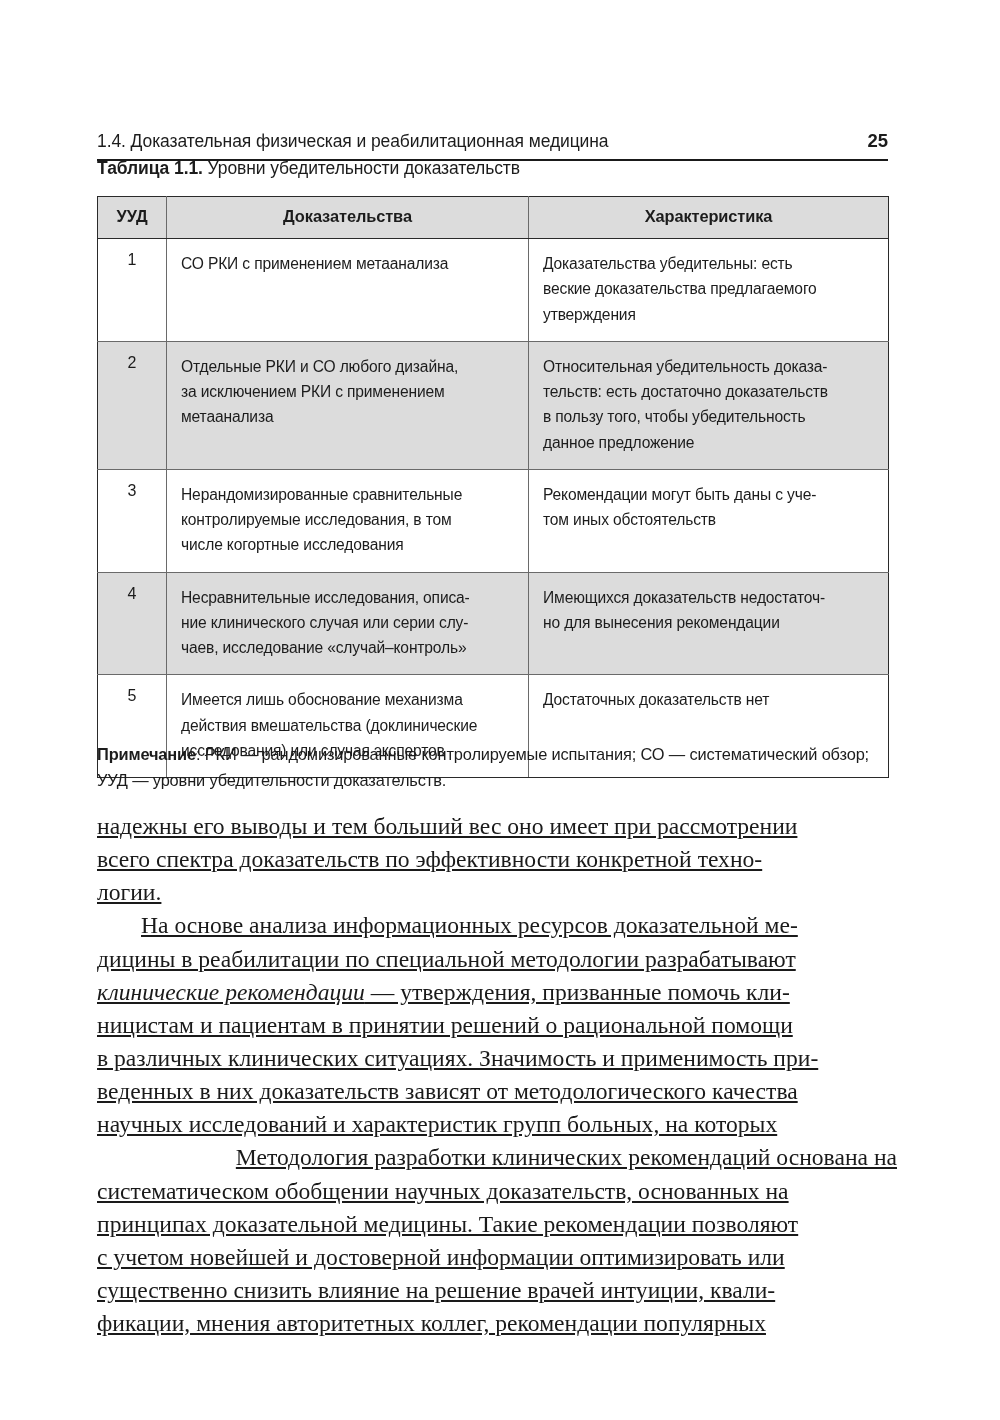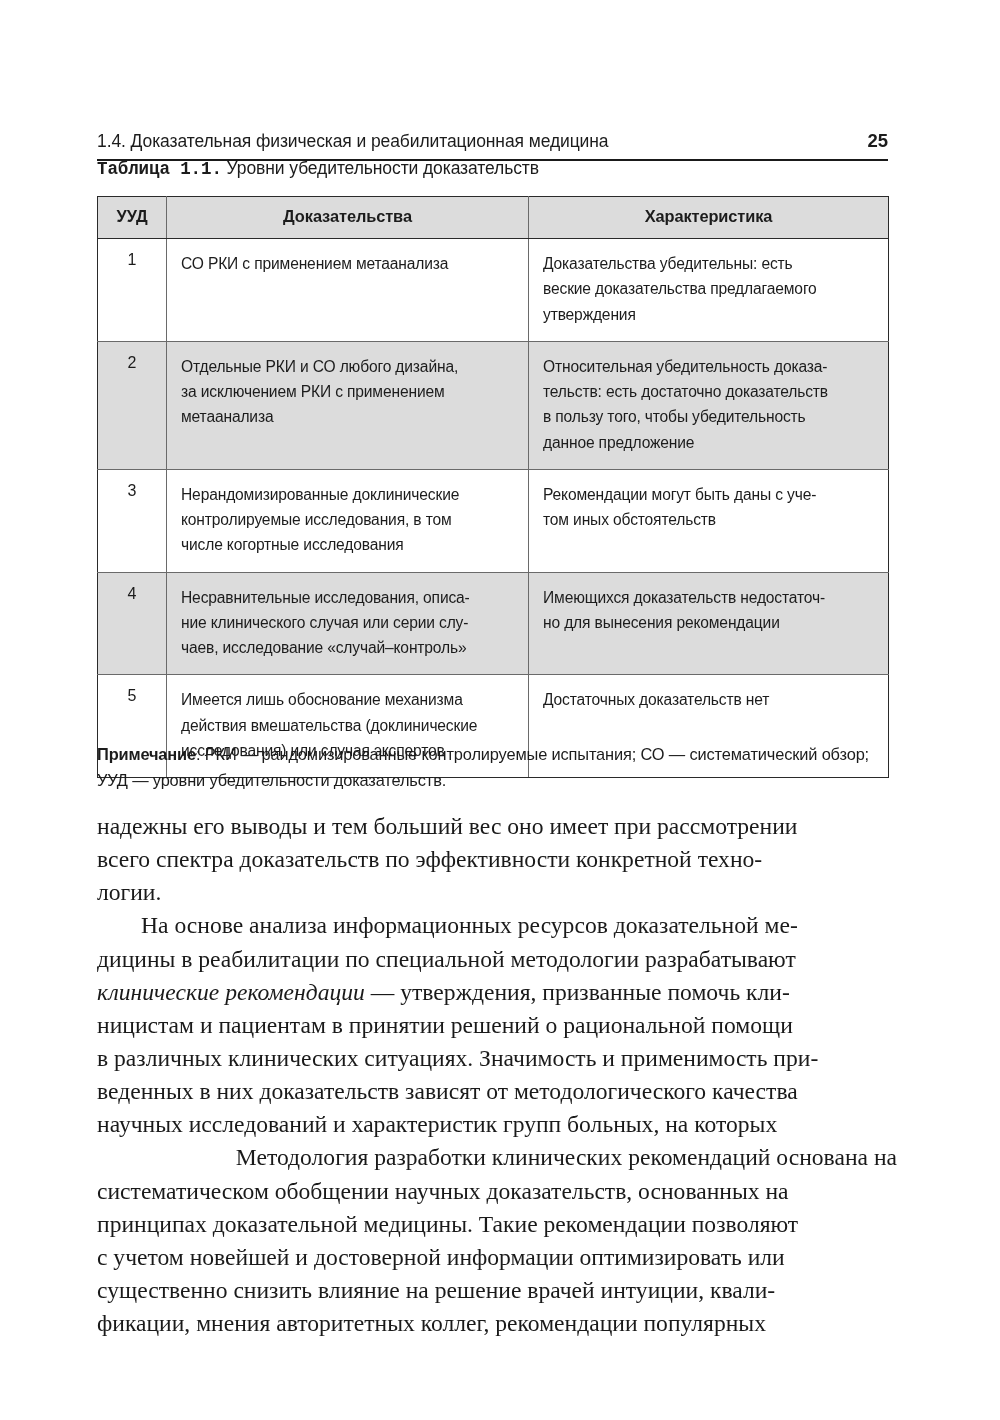--- a/index.html
+++ b/index.html
@@ -51,21 +51,20 @@
     position: absolute;
     left: 97px;
     top: 158px;
     font-size: 17.5px;
     letter-spacing: -0.1px;
     color: #1c1c1c;
     white-space: nowrap;
   }
   .table-caption .cap-label {
     font-weight: bold;
-    font-family: Liberation Mono, monospace;
   }
 
   
   .evidence-table {
     position: absolute;
     left: 97px;
     top: 196px;
     width: 791px;
     border-collapse: collapse;
     table-layout: fixed;
@@ -142,20 +141,21 @@
     font-size: 23.6px;
     color: #1a1a1a;
   }
   .body-copy p {
     margin: 0;
     line-height: 1.405;
   }
   .body-copy p .ln {
     display: block;
     white-space: nowrap;
+    text-decoration: underline;
   }
   .body-copy p .ln.just {
     display: flex;
     justify-content: space-between;
   }
   .body-copy p .ln.just > span { white-space: pre; }
   .body-copy .indent { display: inline-block; width: 44px; }
   .body-copy i { font-style: italic; }
 </style>
 </head>
@@ -210,21 +210,21 @@
           <span class="ln">Относительная убедительность доказа-</span>
           <span class="ln">тельств: есть достаточно доказательств</span>
           <span class="ln">в пользу того, чтобы убедительность</span>
           <span class="ln">данное предложение</span>
         </td>
       </tr>
 
       <tr class="plain">
         <td class="cell-num">3</td>
         <td class="cell-text">
-          <span class="ln">Нерандомизированные доклинические</span>
+          <span class="ln">Нерандомизированные сравнительные</span>
           <span class="ln">контролируемые исследования, в том</span>
           <span class="ln">числе когортные исследования</span>
         </td>
         <td class="cell-text">
           <span class="ln">Рекомендации могут быть даны с уче-</span>
           <span class="ln">том иных обстоятельств</span>
         </td>
       </tr>
 
       <tr class="shaded">

